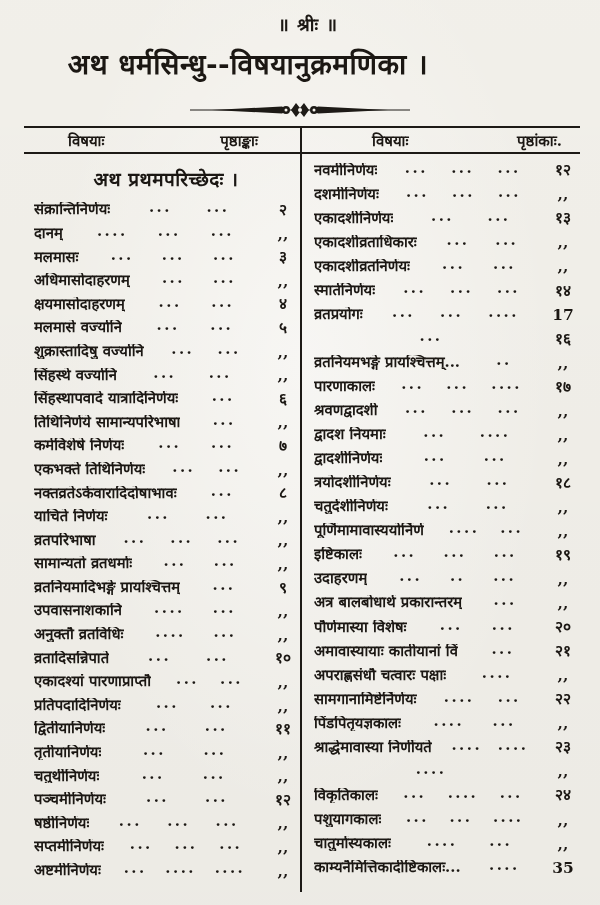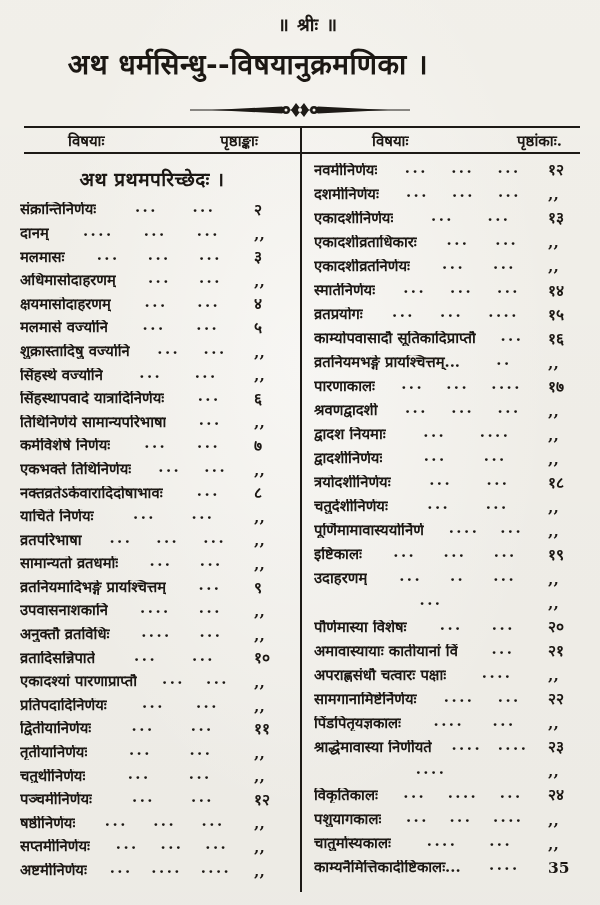--- a/index.html
+++ b/index.html
@@ -29,39 +29,39 @@
   .rule-bottom{position:absolute;top:152px;left:24px;width:556px;height:2px;background:#1d1a16;}
   .vdivider{position:absolute;top:126px;left:300px;width:2px;height:766px;background:#1d1a16;}
   .thead{
     position:absolute;top:128px;left:40px;width:556px;height:24px;
     display:flex;font-weight:bold;font-size:15px;
   }
   .thead .half{flex:1;display:flex;justify-content:space-between;align-items:center;}
   .thead .half.left{padding:0 58px 0 28px;}
   .thead .half.right{padding:0 34px 0 56px;}
   .col{position:absolute;}
-  .col-left{top:160px;left:20px;width:264px;}
+  .col-left{top:160px;left:34px;width:264px;}
   .col-right{top:158px;left:314px;width:264px;}
   .section-heading{
     height:38px;display:flex;align-items:center;justify-content:center;
     font-size:19px;font-weight:bold;letter-spacing:0.5px;
   }
   .row{
     display:flex;align-items:center;
     font-size:14.8px;font-weight:bold;line-height:1;
   }
   .col-left .row{height:23.6px;}
   .col-right .row{height:24.05px;}
   .row .label{white-space:nowrap;flex-shrink:1;min-width:0;overflow:hidden;}
   .row .leader{
     flex:1;display:flex;justify-content:space-evenly;align-items:center;
     min-width:0;overflow:hidden;padding:0 4px;
   }
   .row .dots{letter-spacing:2.5px;font-weight:bold;transform:translateY(-2px);white-space:nowrap;}
-  .row .pagenum{width:30px;text-align:left;white-space:nowrap;flex-shrink:0;font-size:15.5px;}
+  .row .pagenum{width:30px;text-align:center;white-space:nowrap;flex-shrink:0;font-size:15.5px;}
 </style>
 </head>
 <body>
 
 <div class="paper-shade"></div>
 
 <div class="invocation">॥ श्रीः ॥</div>
 
 <h1 class="title">अथ धर्मसिन्धु--विषयानुक्रमणिका ।</h1>
 
@@ -388,24 +388,23 @@
         </span>
         <span class="pagenum">१४</span>
       </div>
       <div class="row">
         <span class="label">व्रतप्रयोगः</span>
         <span class="leader">
           <span class="dots">...</span>
           <span class="dots">...</span>
           <span class="dots">....</span>
         </span>
-        <span class="pagenum">१५</span>
-      </div>
-      <div class="row">
-        <span class="label">काम्योपवासादौ सूतिकादिप्राप्तौ</span>
+        <span class="pagenum">17</span>
+      </div>
+      <div class="row">
         <span class="leader">
           <span class="dots">...</span>
         </span>
         <span class="pagenum">१६</span>
       </div>
       <div class="row">
         <span class="label">व्रतनियमभङ्गे प्रायश्चित्तम्...</span>
         <span class="leader">
           <span class="dots">..</span>
         </span>
@@ -481,20 +480,21 @@
       <div class="row">
         <span class="label">उदाहरणम्</span>
         <span class="leader">
           <span class="dots">...</span>
           <span class="dots">..</span>
           <span class="dots">...</span>
         </span>
         <span class="pagenum">,,</span>
       </div>
       <div class="row">
+        <span class="label">अत्र बालबोधार्थ प्रकारान्तरम्</span>
         <span class="leader">
           <span class="dots">...</span>
         </span>
         <span class="pagenum">,,</span>
       </div>
       <div class="row">
         <span class="label">पौर्णमास्या विशेषः</span>
         <span class="leader">
           <span class="dots">...</span>
           <span class="dots">...</span>

